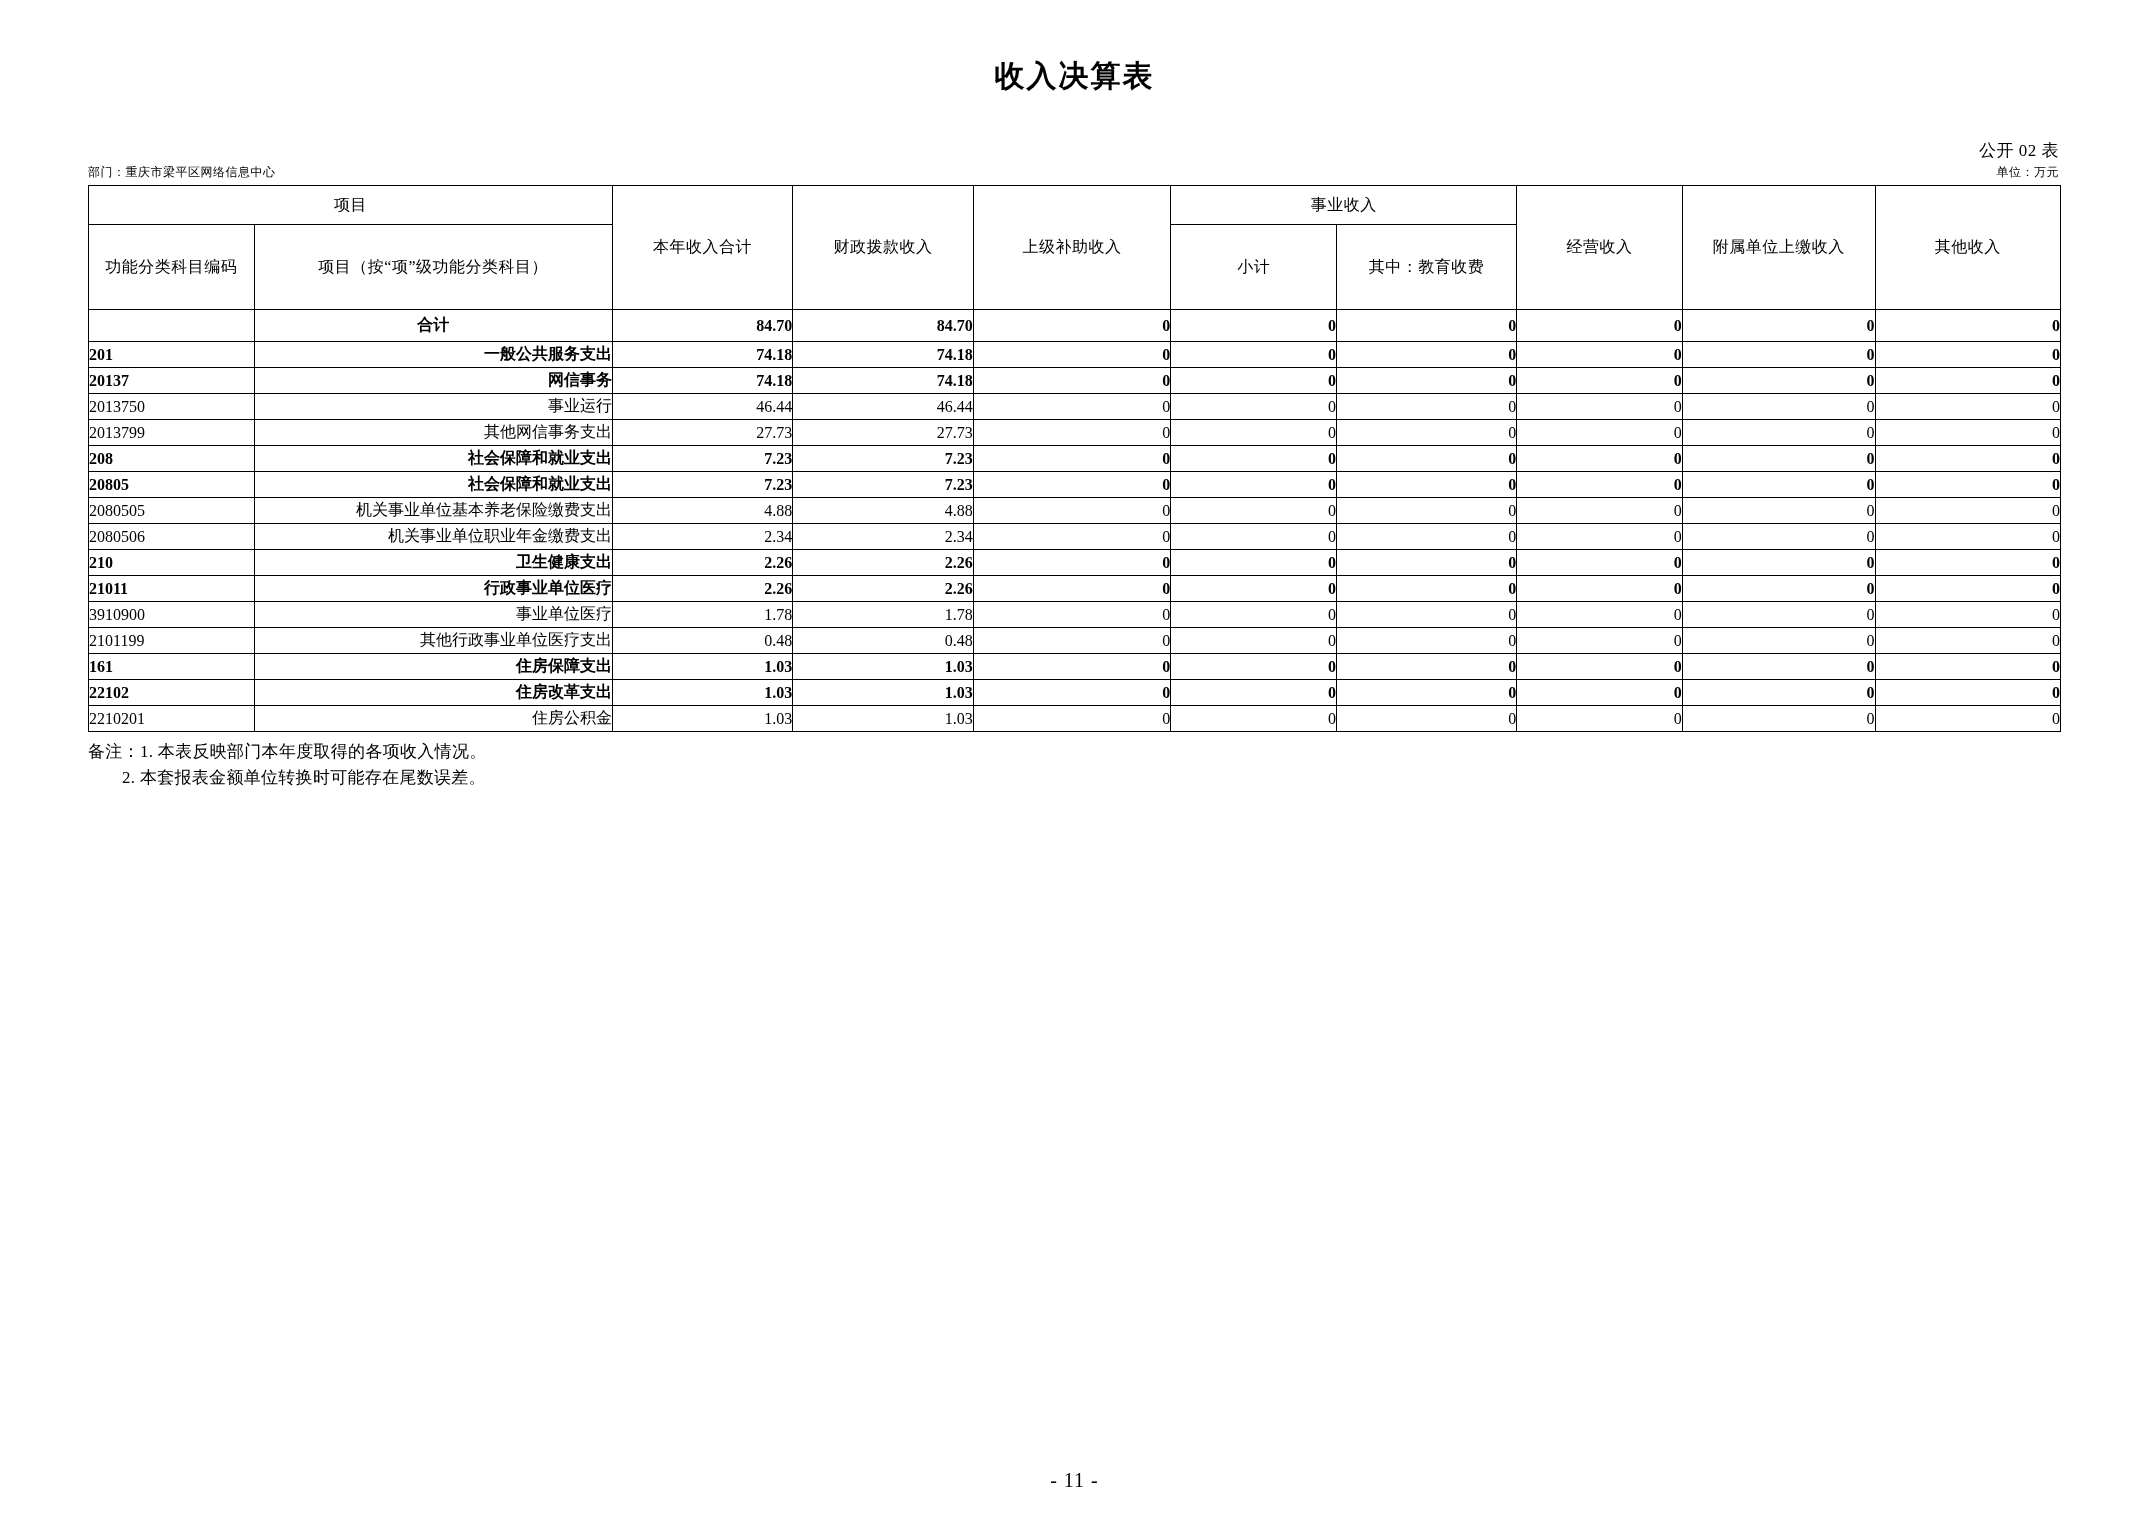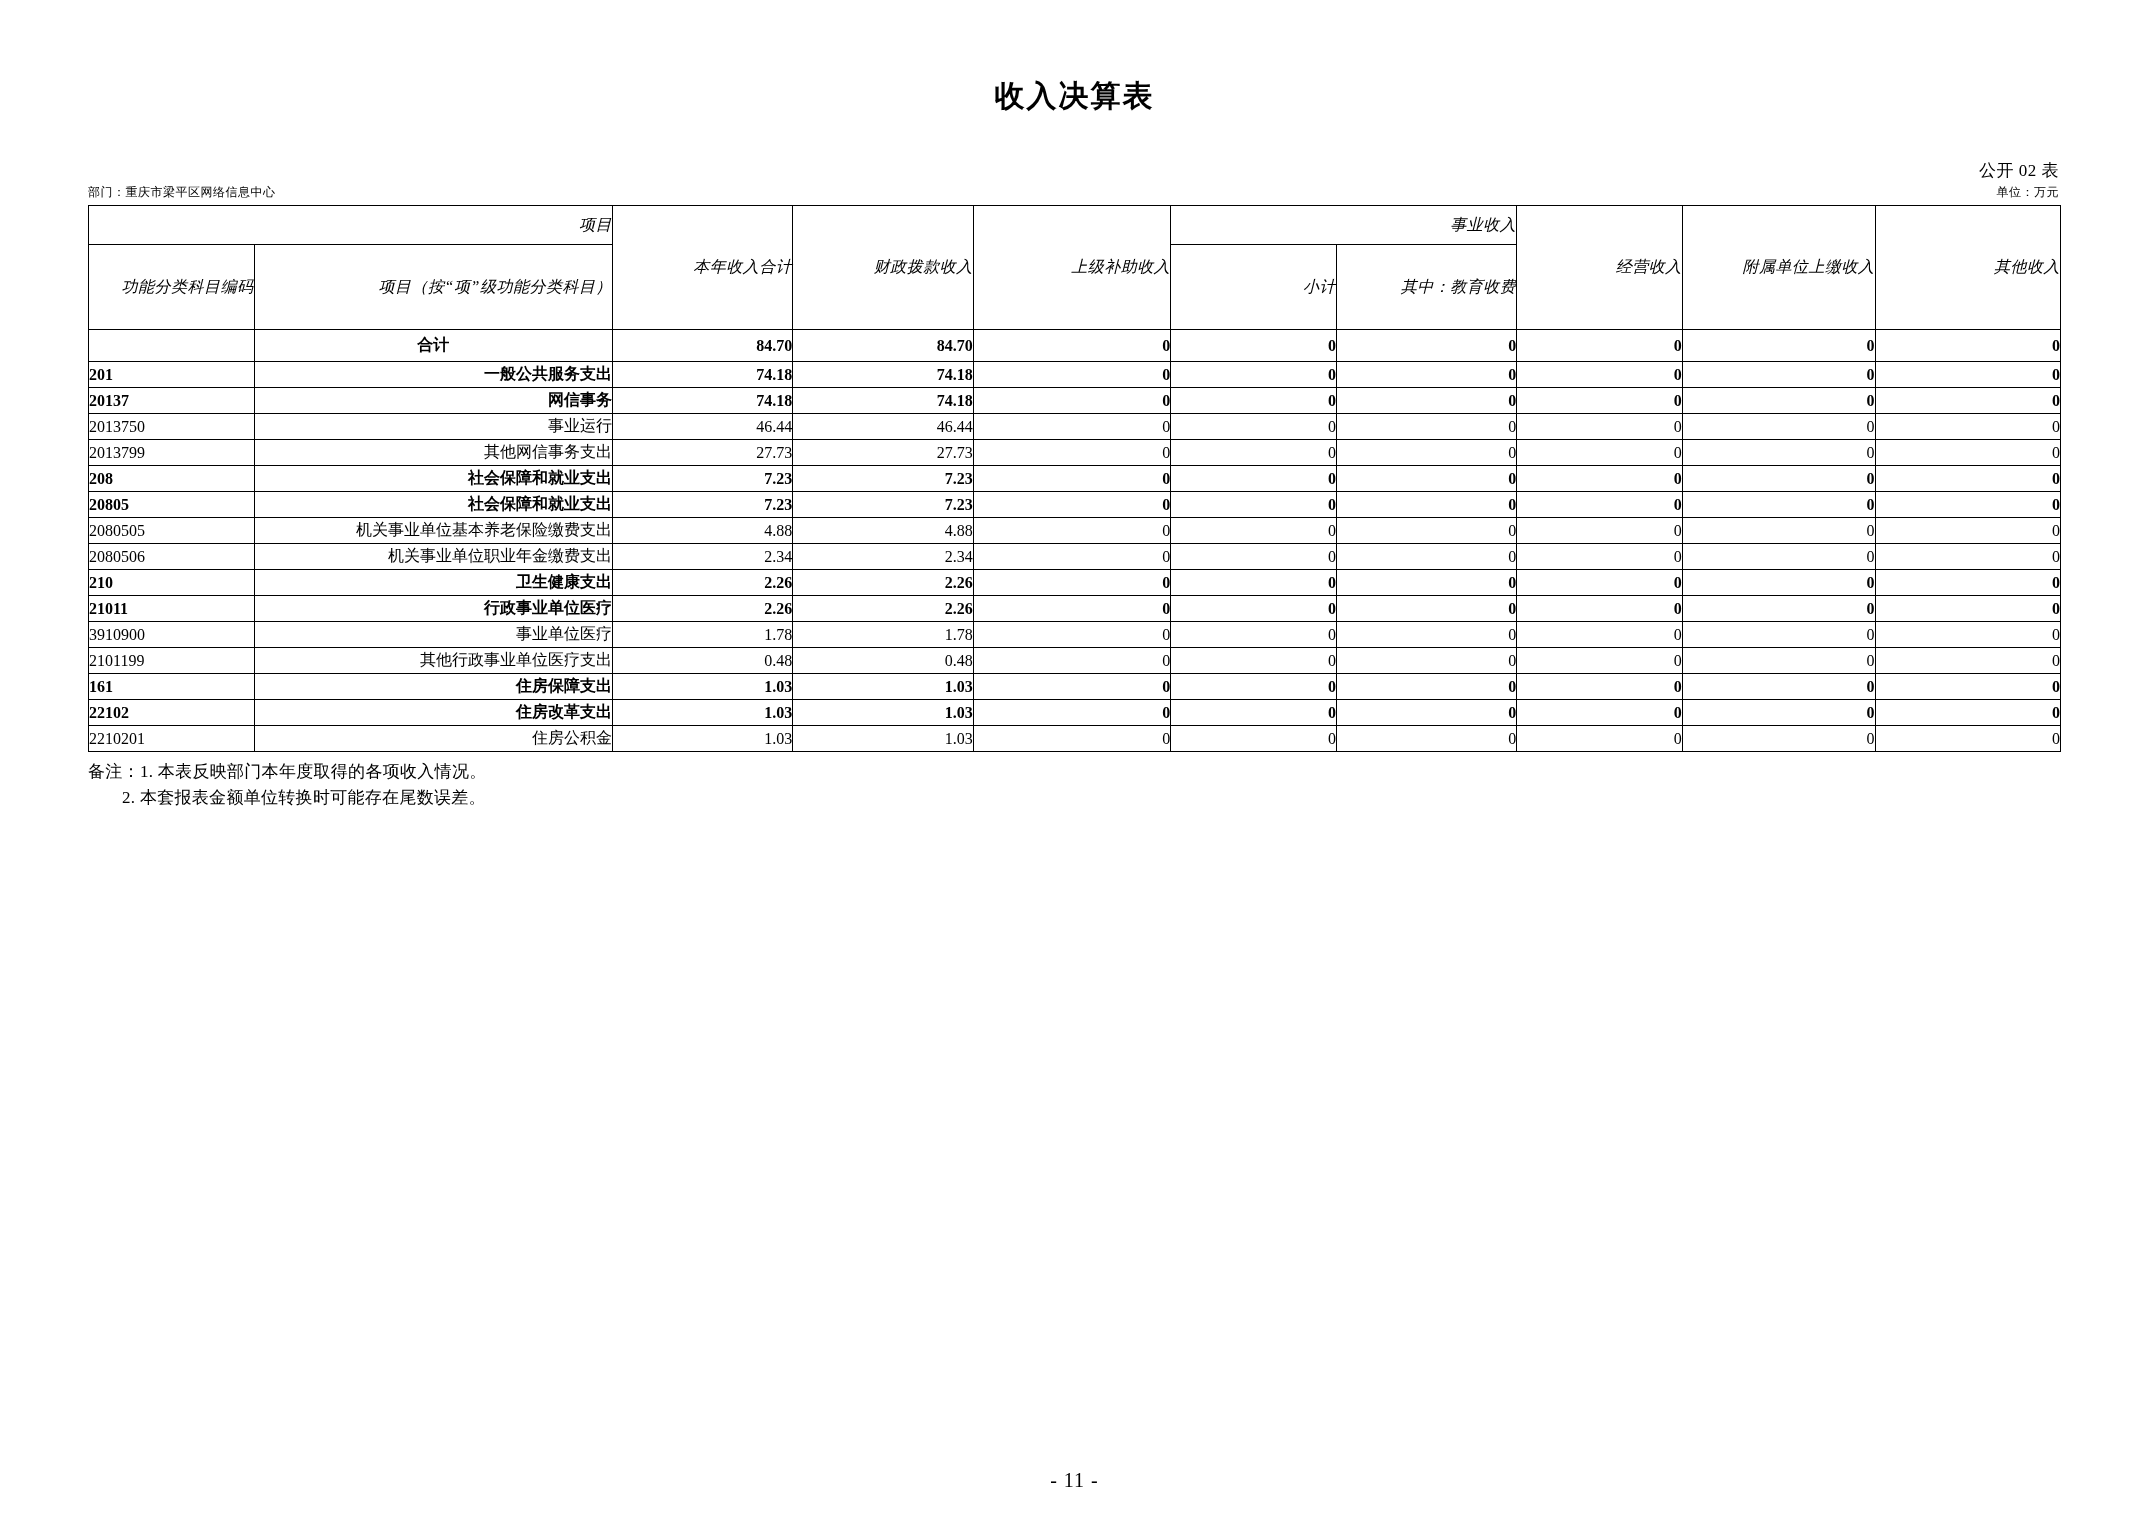--- a/index.html
+++ b/index.html
@@ -21,21 +21,21 @@
     height: 1520px;
     box-sizing: border-box;
     padding: 0 88px;
   }
   .doc-title {
     text-align: center;
     font-size: 30px;
     font-weight: bold;
     letter-spacing: 2px;
     margin: 0;
-    padding-top: 76px;
+    padding-top: 56px;
   }
   .sheet-no {
     text-align: right;
     font-size: 17px;
     margin-top: 42px;
     padding-right: 2px;
     letter-spacing: 0.5px;
   }
   .meta-row {
     display: flex;
@@ -58,26 +58,25 @@
     table-layout: fixed;
   }
   table.fin td, table.fin th {
     border: 1px solid #000000;
     font-weight: normal;
     font-size: 16px;
     padding: 0;
     vertical-align: middle;
   }
   .hdr {
-    text-align: right;
+    text-align: center;
     font-weight: bold;
     font-size: 16.5px;
     letter-spacing: 0.5px;
     line-height: 1.3;
-    font-style: italic;
   }
   .hdr-tall {
     height: 122px;
   }
   .hdr-split-top {
     height: 38px;
   }
   .hdr-split-bot {
     height: 84px;
   }

